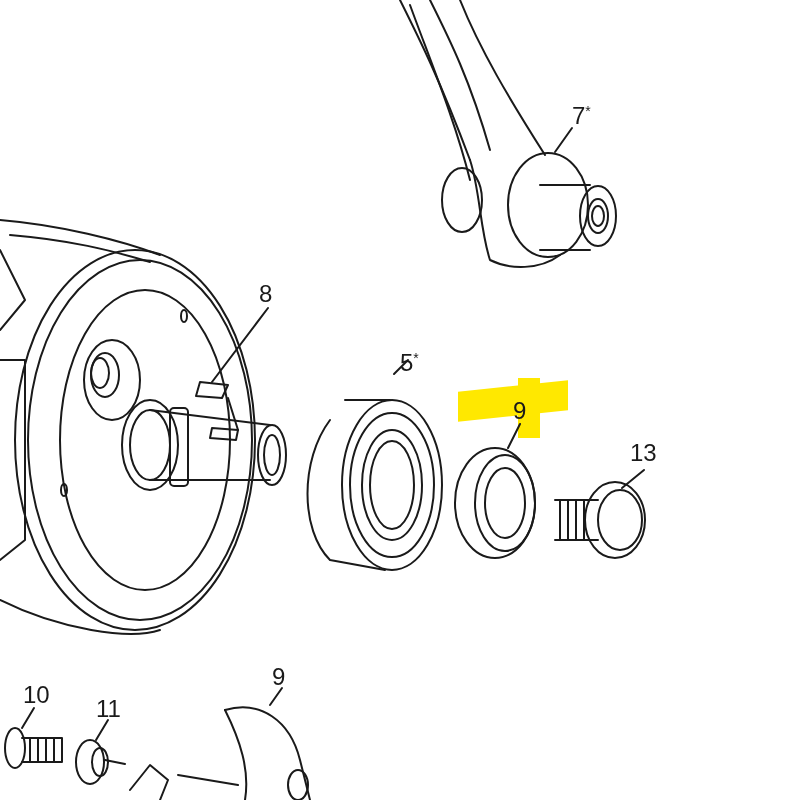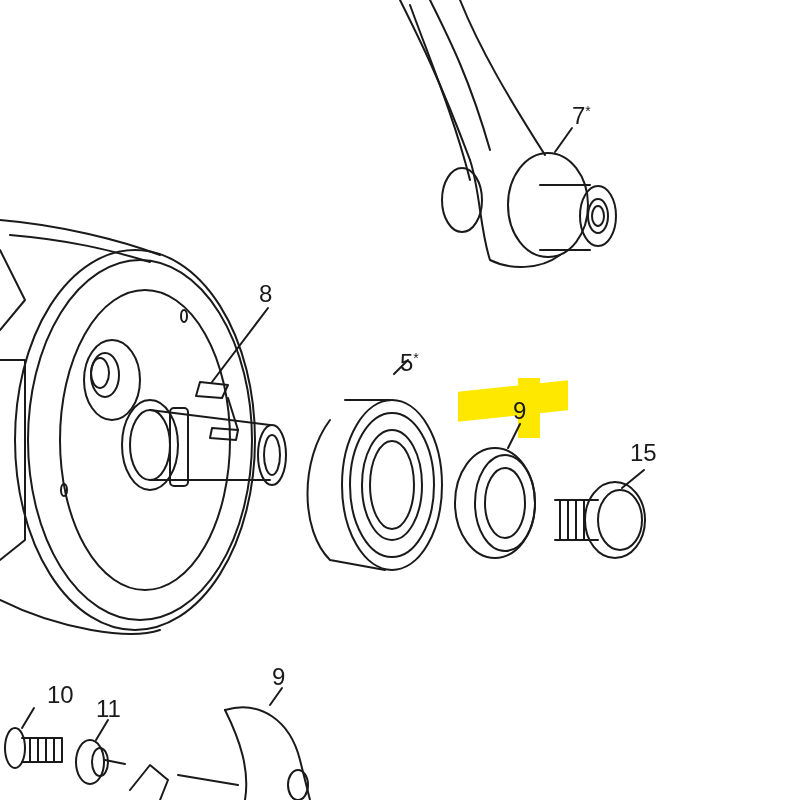--- a/index.html
+++ b/index.html
@@ -117,23 +117,23 @@
   <div class="callout" style="left:259px;top:282px;">
     <span>8</span>
   </div>
   <div class="callout" style="left:400px;top:351px;">
     <span>5</span><span class="star">*</span>
   </div>
   <div class="callout" style="left:513px;top:399px;">
     <span>9</span>
   </div>
   <div class="callout" style="left:630px;top:441px;">
-    <span>15</span>
+    <span>13</span>
   </div>
-  <div class="callout" style="left:23px;top:683px;margin-left:24px;">
+  <div class="callout" style="left:23px;top:683px;">
     <span>10</span>
   </div>
   <div class="callout" style="left:96px;top:697px;">
     <span>11</span>
   </div>
   <div class="callout" style="left:272px;top:665px;">
     <span>9</span>
   </div>
 </div>
 

